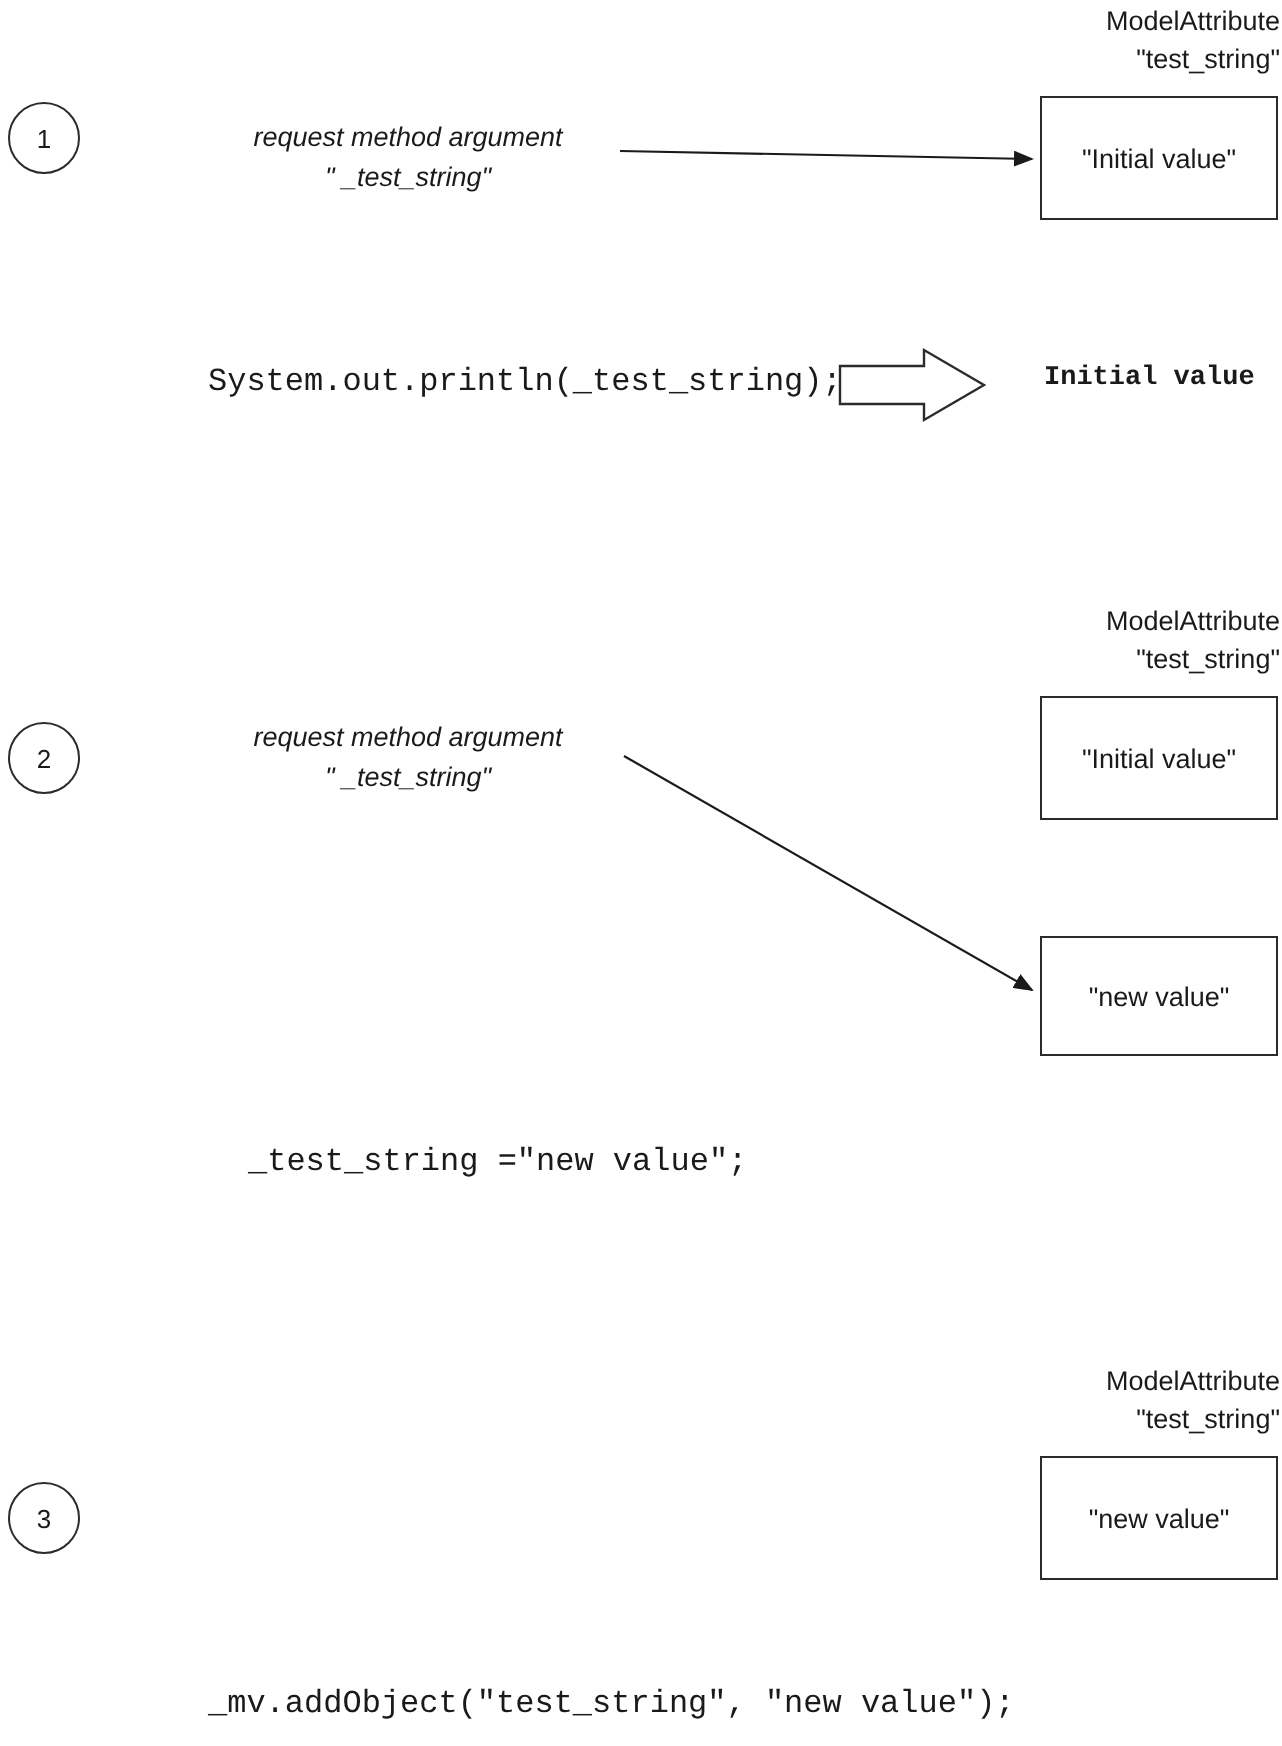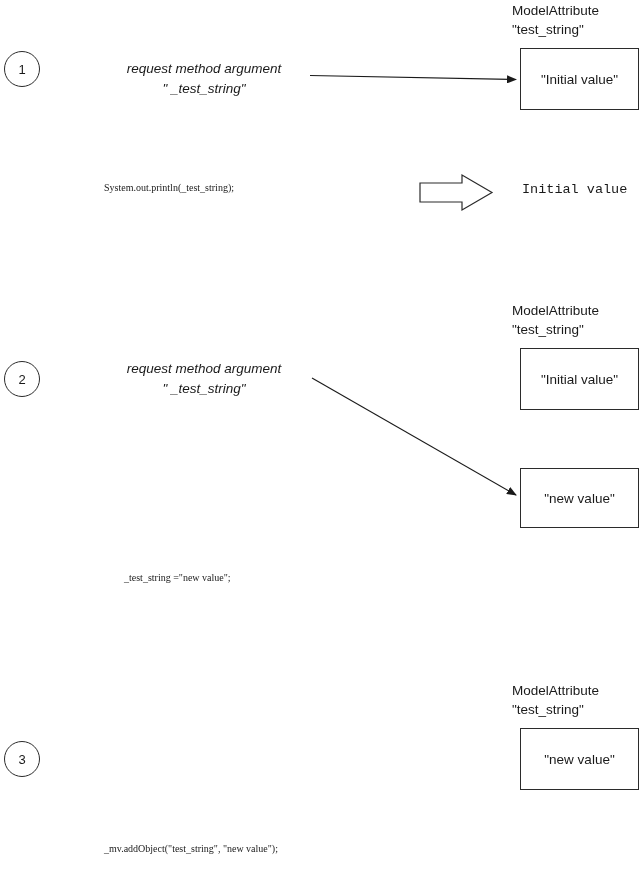--- a/index.html
+++ b/index.html
@@ -46,21 +46,21 @@
     display: flex;
     align-items: center;
     justify-content: center;
     background: #ffffff;
     font-family: "Liberation Sans", sans-serif;
     font-size: 13.5px;
     color: #1a1a1a;
   }
   .attr-caption {
     position: absolute;
-    text-align: left;
+    text-align: right;
     font-family: "Liberation Sans", sans-serif;
     font-size: 13.5px;
     line-height: 19px;
     color: #1a1a1a;
     white-space: nowrap;
   }
   .attr-caption .cap-line {
     display: block;
   }
   .note-label {
@@ -71,32 +71,33 @@
     line-height: 20px;
     color: #1a1a1a;
     white-space: nowrap;
   }
   .note-label .note-line {
     display: block;
     font-style: italic;
   }
   .code-line {
     position: absolute;
-    font-family: Liberation Serif, serif;
-    font-size: 10px;
+    font-family: Liberation Mono, monospace;
+    font-size: 16px;
     letter-spacing: 0px;
     color: #1a1a1a;
     white-space: pre;
   }
   .output-text {
     position: absolute;
     font-family: "Liberation Mono", monospace;
     font-size: 13.5px;
     color: #1a1a1a;
     white-space: pre;
+    font-weight: bold;
   }
 </style>
 </head>
 <body>
 
 <div id="canvas">
 
   <svg class="svg-layer" viewBox="0 0 641 873" width="641" height="873" xmlns="http://www.w3.org/2000/svg">
     <defs>
       <marker id="arrowhead" markerWidth="10" markerHeight="8" refX="9" refY="4" orient="auto" markerUnits="userSpaceOnUse">

